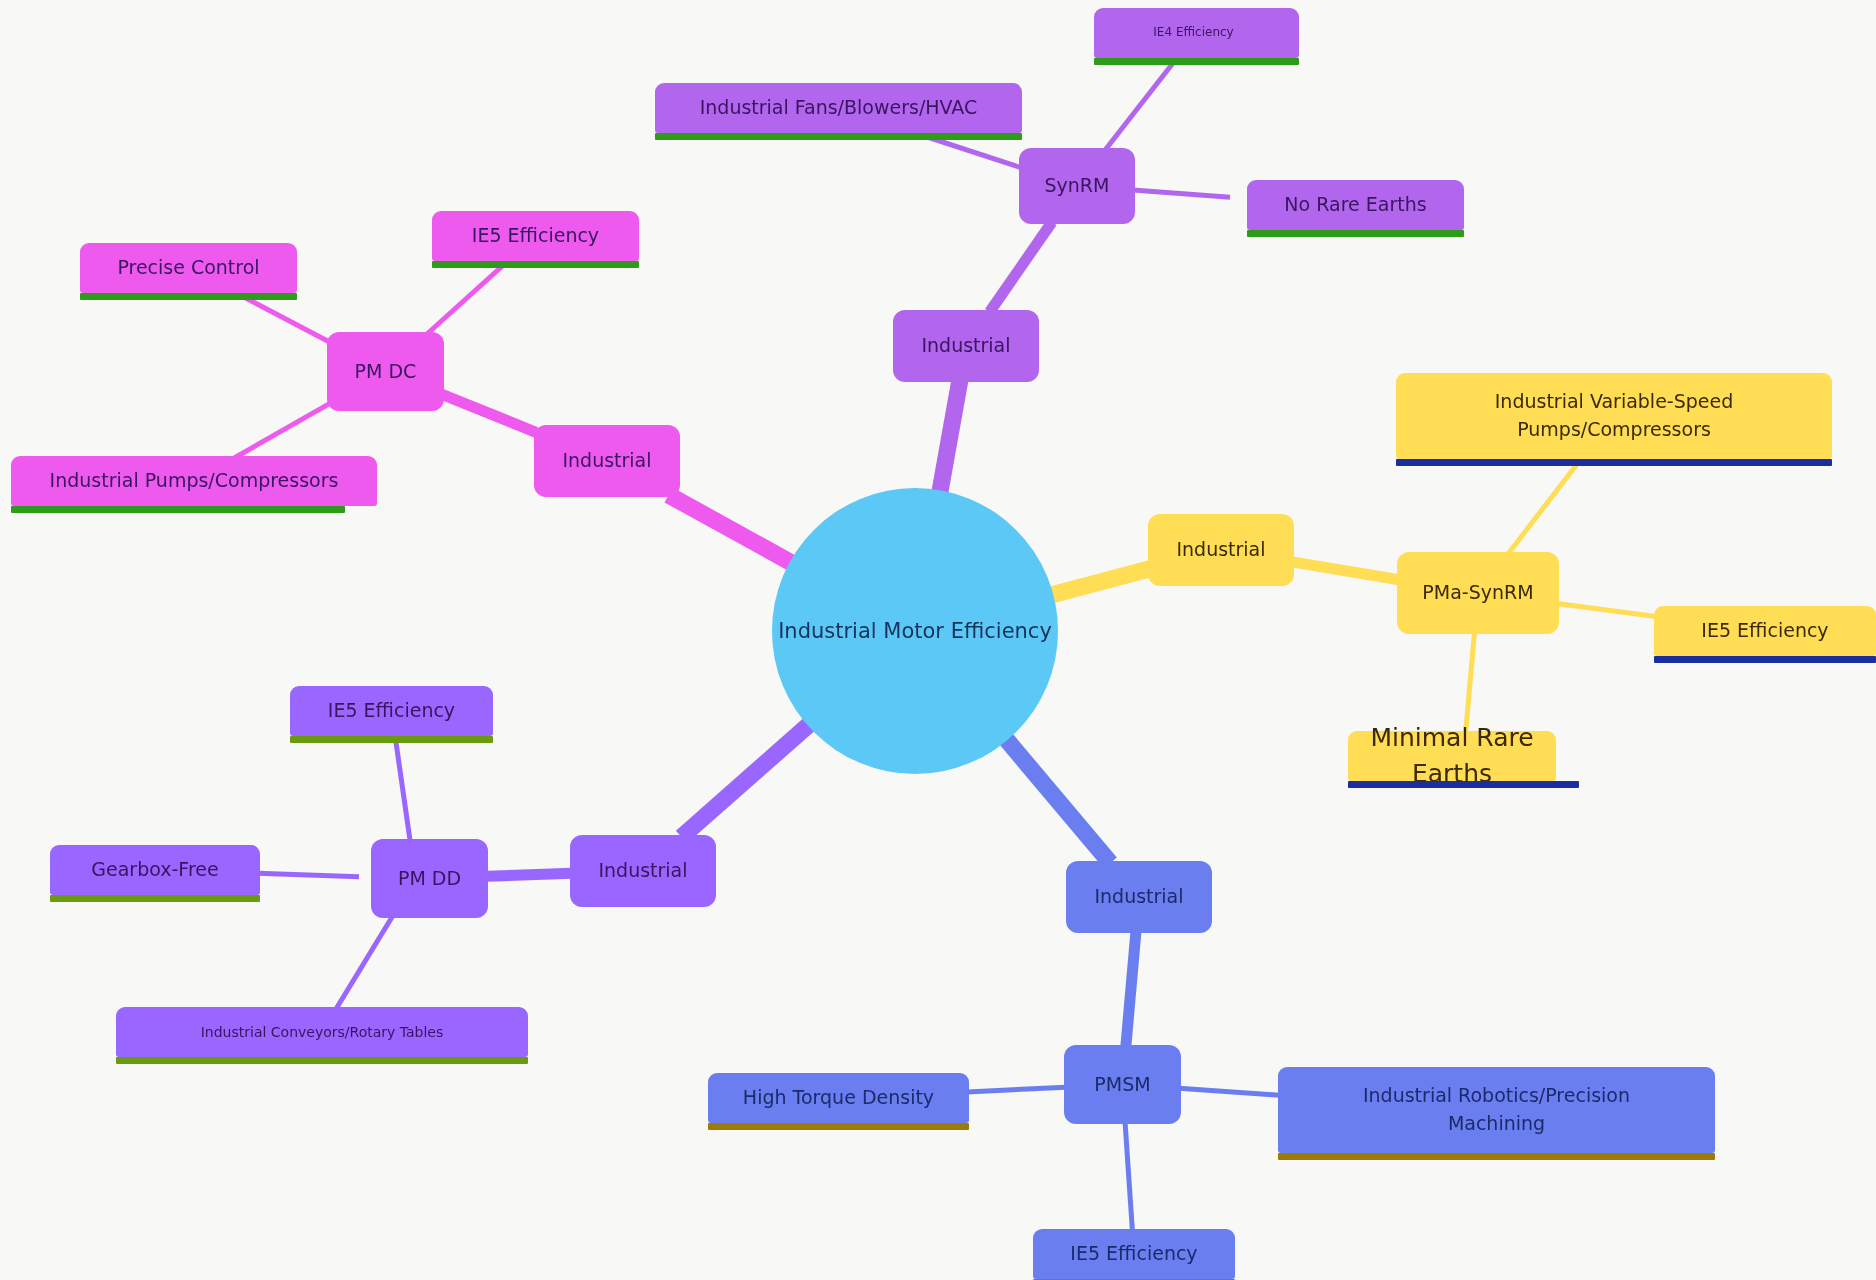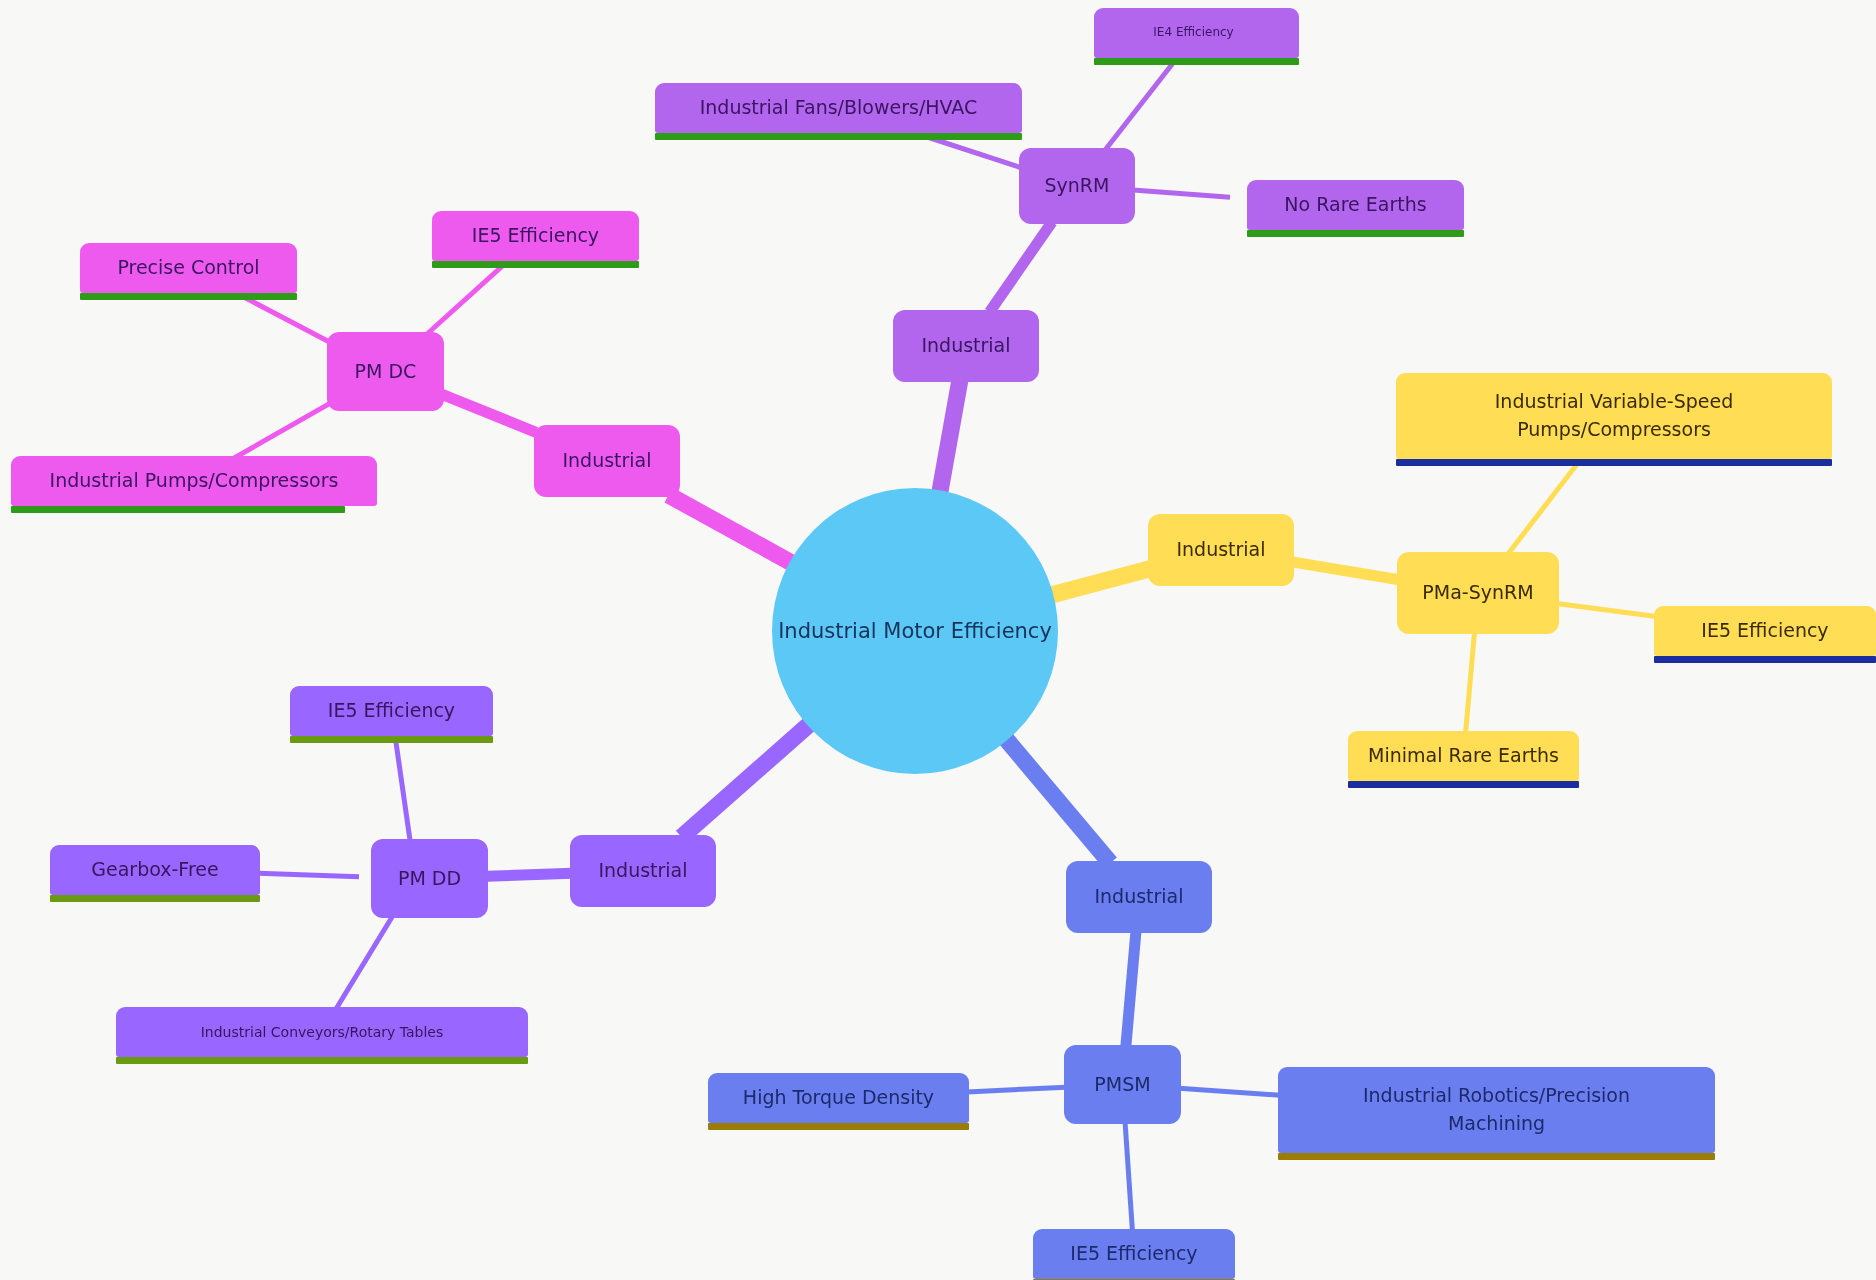--- a/index.html
+++ b/index.html
@@ -144,21 +144,21 @@
       <div class="leaf-wrap" style="left: 1396px; top: 373px; width: 436px; height: 86px;">
         <div class="node leaf" style="width: 436px; height: 86px; background: rgb(255, 221, 85); color: rgb(59, 42, 0); font-size: 19px;">Industrial Variable-Speed
 Pumps/Compressors</div>
         <div class="leaf-underline" style="background: rgb(26, 46, 160);"></div>
       </div>
       <div class="leaf-wrap" style="left: 1654px; top: 606px; width: 222px; height: 50px;">
         <div class="node leaf" style="width: 222px; height: 50px; background: rgb(255, 221, 85); color: rgb(59, 42, 0); font-size: 19px;">IE5 Efficiency</div>
         <div class="leaf-underline" style="background: rgb(26, 46, 160);"></div>
       </div>
       <div class="leaf-wrap" style="left: 1348px; top: 731px; width: 231px; height: 50px;">
-        <div class="node leaf" style="width: 231px; height: 50px; background: rgb(255, 221, 85); color: rgb(59, 42, 0); font-size: 19px;">Minimal Rare Earths</div>
+        <div class="node leaf" style="width: 208px; height: 50px; background: rgb(255, 221, 85); color: rgb(59, 42, 0); font-size: 25px;">Minimal Rare Earths</div>
         <div class="leaf-underline" style="background: rgb(26, 46, 160);"></div>
       </div>
       <div class="leaf-wrap" style="left: 570px; top: 835px; width: 146px; height: 72px;">
         <div class="node branch" style="width: 146px; height: 72px; background: rgb(153, 102, 255); color: rgb(58, 21, 96); font-size: 19px;">Industrial</div>
       </div>
       <div class="leaf-wrap" style="left: 357px; top: 839px; width: 117px; height: 79px; padding-left: 14px;">
         <div class="node branch" style="width: 117px; height: 79px; background: rgb(153, 102, 255); color: rgb(58, 21, 96); font-size: 19px;">PM DD</div>
       </div>
       <div class="leaf-wrap" style="left: 290px; top: 686px; width: 203px; height: 50px;">
         <div class="node leaf" style="width: 203px; height: 50px; background: rgb(153, 102, 255); color: rgb(58, 21, 96); font-size: 19px;">IE5 Efficiency</div>

